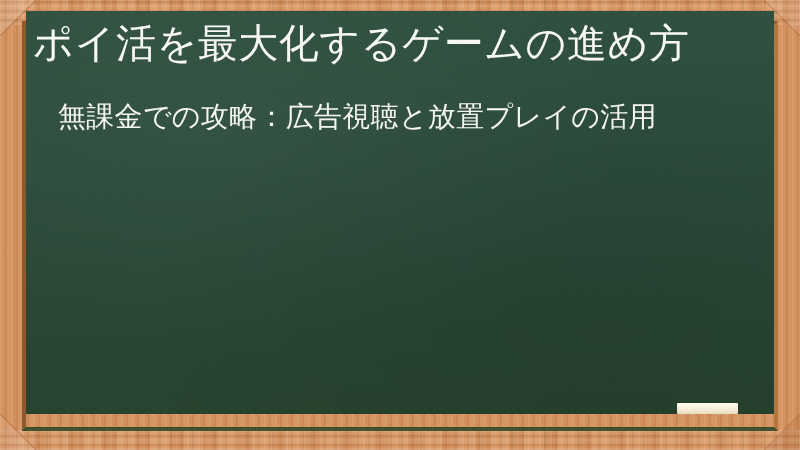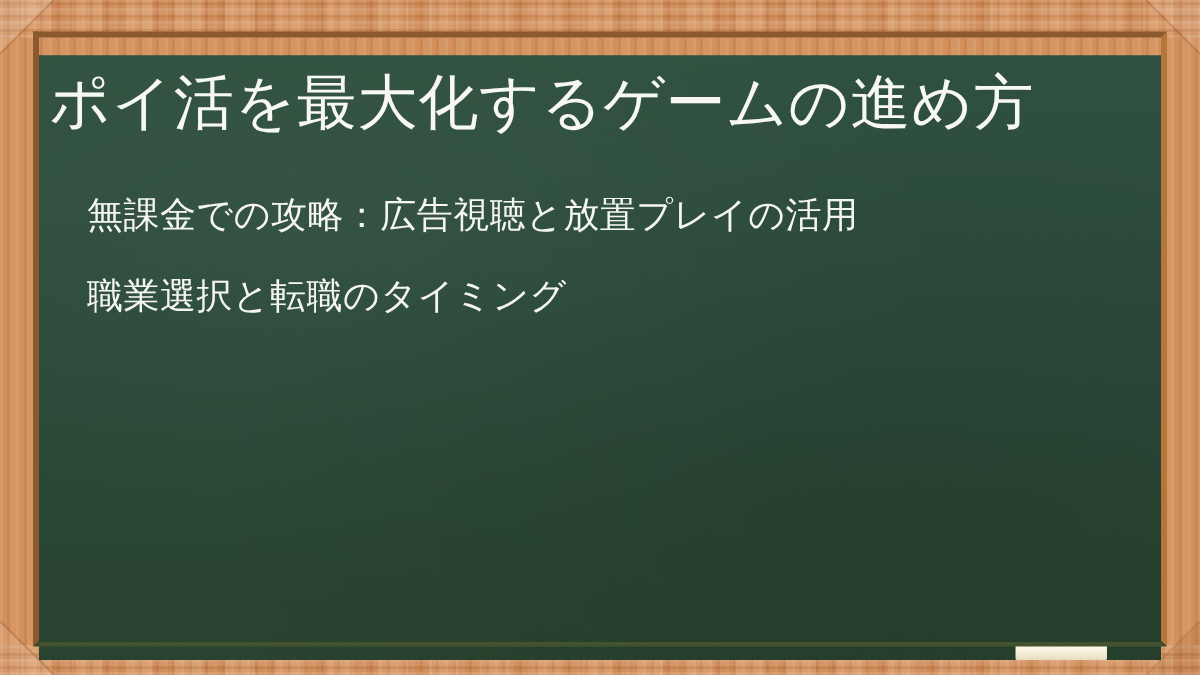--- a/index.html
+++ b/index.html
@@ -95,21 +95,21 @@
     border-left:   4px solid #8a5a2e;
     border-right:  4px solid #b5763c;
     border-bottom: 4px solid #3d4a28;
     pointer-events: none;
   }
 
   
   .board {
     position: absolute;
     left: 26px;
-    top: 37px;
+    top: 11px;
     width: 748px;
     height: 403px;
     box-sizing: border-box;
     background: #2b4a3a;
     background-image:
       radial-gradient(ellipse at 22% 30%, rgba(255,255,255,0.035) 0%, rgba(255,255,255,0) 55%),
       radial-gradient(ellipse at 78% 78%, rgba(0,0,0,0.10) 0%, rgba(0,0,0,0) 60%),
       linear-gradient(180deg, #30513f 0%, #2b4a3a 45%, #28432f 100%);
     overflow: hidden;
   }
@@ -136,21 +136,21 @@
     letter-spacing: 0.5px;
     white-space: nowrap;
   }
   .board-lines {
     position: absolute;
     left: 32px;
     top: 79px;
     width: 700px;
   }
   .board-line {
-    font-size: 24px;
+    font-size: 28px;
     line-height: 54px;
     color: #f5f5f1;
     font-weight: 400;
     letter-spacing: 0.3px;
     white-space: nowrap;
   }
 
   
   .chalk-stick {
     position: absolute;
@@ -190,21 +190,20 @@
 
   <div class="frame-inner-bevel"></div>
 
   <div class="board">
     <div class="board-noise"></div>
 
     <div class="board-title">ポイ活を最大化するゲームの進め方</div>
 
     <div class="board-lines">
       <div class="board-line">無課金での攻略：広告視聴と放置プレイの活用</div>
-      <div class="board-line">職業選択と転職のタイミング</div>
     </div>
 
     <div class="chalk-stick"></div>
   </div>
 
   <div class="ledge-shadow"></div>
 
 </div>
 
 </body></html>

